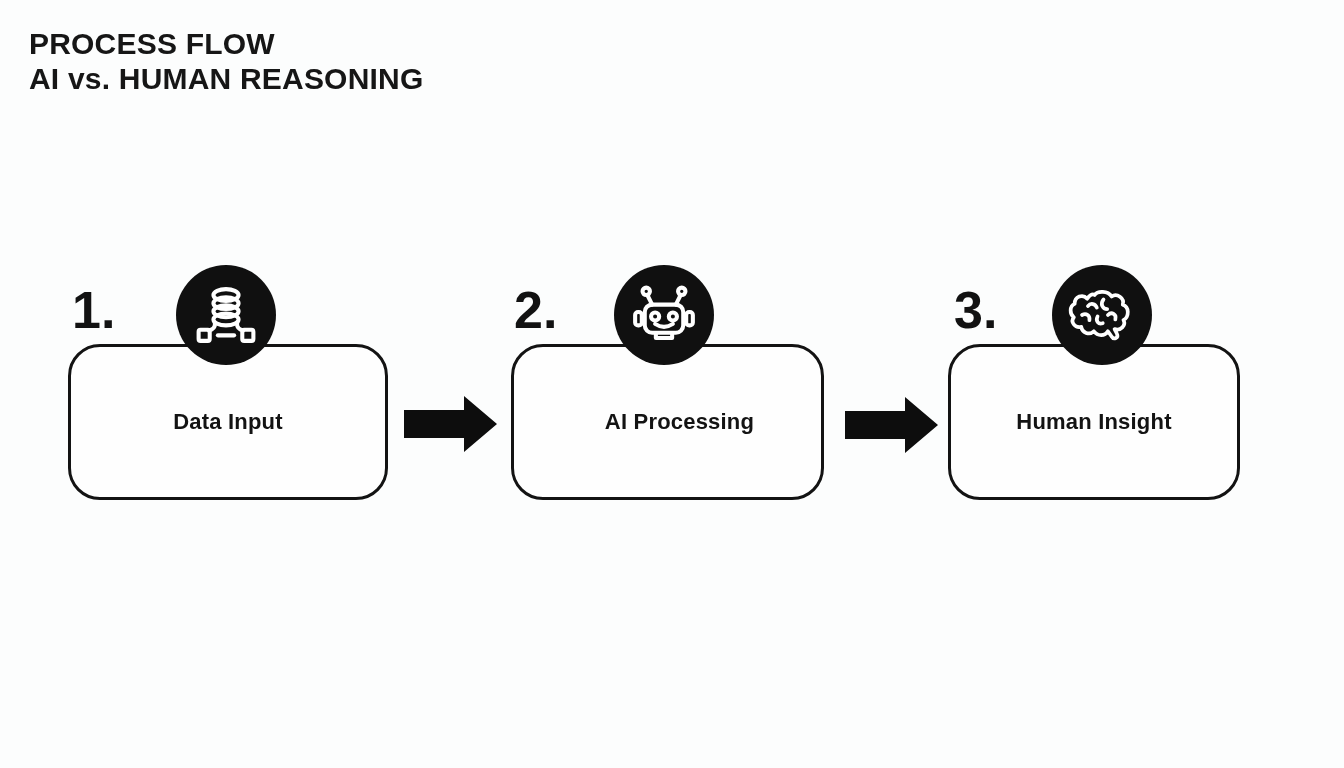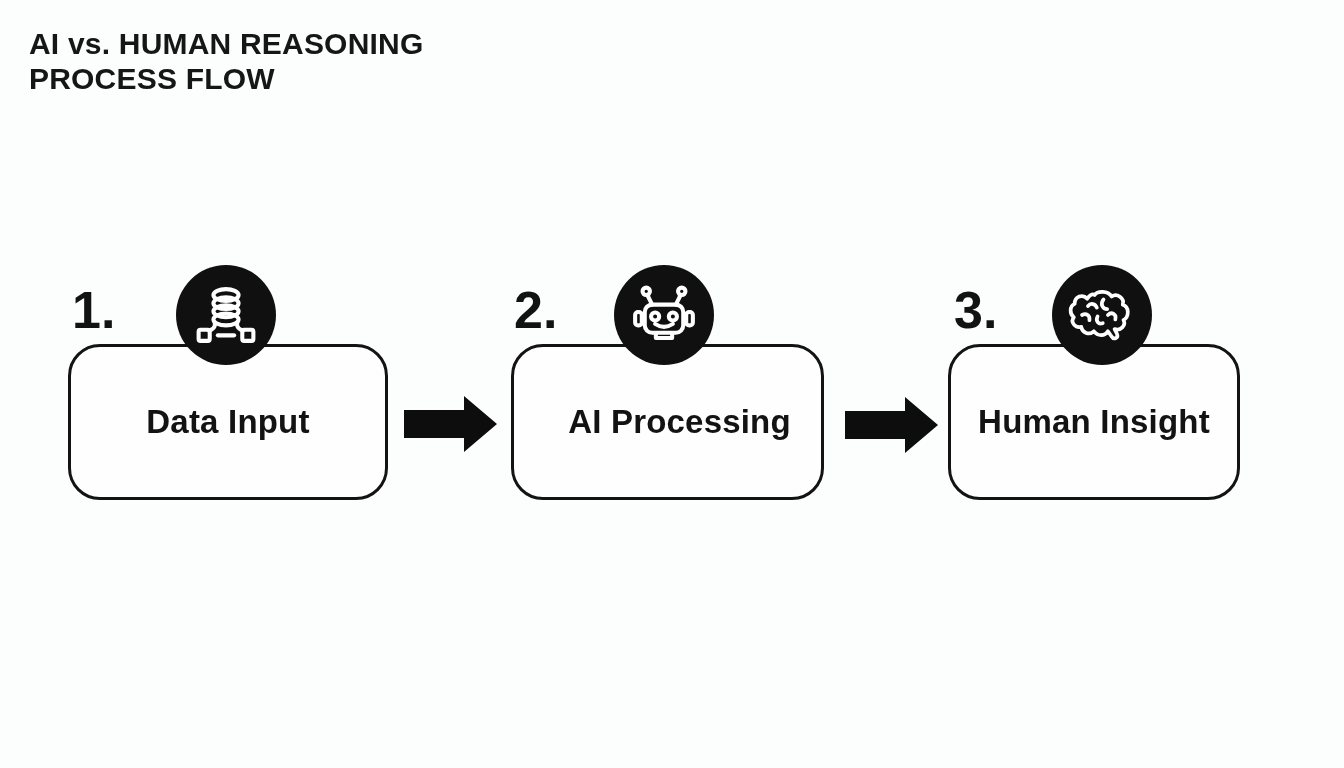--- a/index.html
+++ b/index.html
@@ -55,36 +55,36 @@
     height: 156px;
     background: #fefefe;
     border: 3px solid #131313;
     border-radius: 32px;
     display: flex;
     align-items: center;
     justify-content: center;
     z-index: 1;
   }
   .step-label {
-    font-size: 33px;
+    font-size: 22px;
     font-weight: 700;
     color: #131313;
     letter-spacing: 0.2px;
   }
   .arrow { position: absolute; z-index: 1; }
   .arrow svg { display: block; }
 </style>
 </head>
 <body>
 
 <div class="canvas">
 
   <div class="title">
+    <div>PROCESS FLOW</div>
     <div>AI vs. HUMAN REASONING</div>
-    <div>PROCESS FLOW</div>
   </div>
 
   <div class="step-number" style="left:72px; top:284px;">1.</div>
   <div class="icon-circle" style="left:176px; top:265px;">
     <svg width="74" height="74" viewBox="0 0 100 100" fill="none" stroke="#ffffff" stroke-width="5.5" stroke-linecap="round" stroke-linejoin="round">
       <ellipse cx="50" cy="23" rx="17" ry="8"></ellipse>
       <ellipse cx="50" cy="34" rx="17" ry="8"></ellipse>
       <ellipse cx="50" cy="45" rx="17" ry="8"></ellipse>
       <ellipse cx="50" cy="56" rx="17" ry="8"></ellipse>
       <path d="M35 60 L35 63 Q35 69 27 71"></path>

